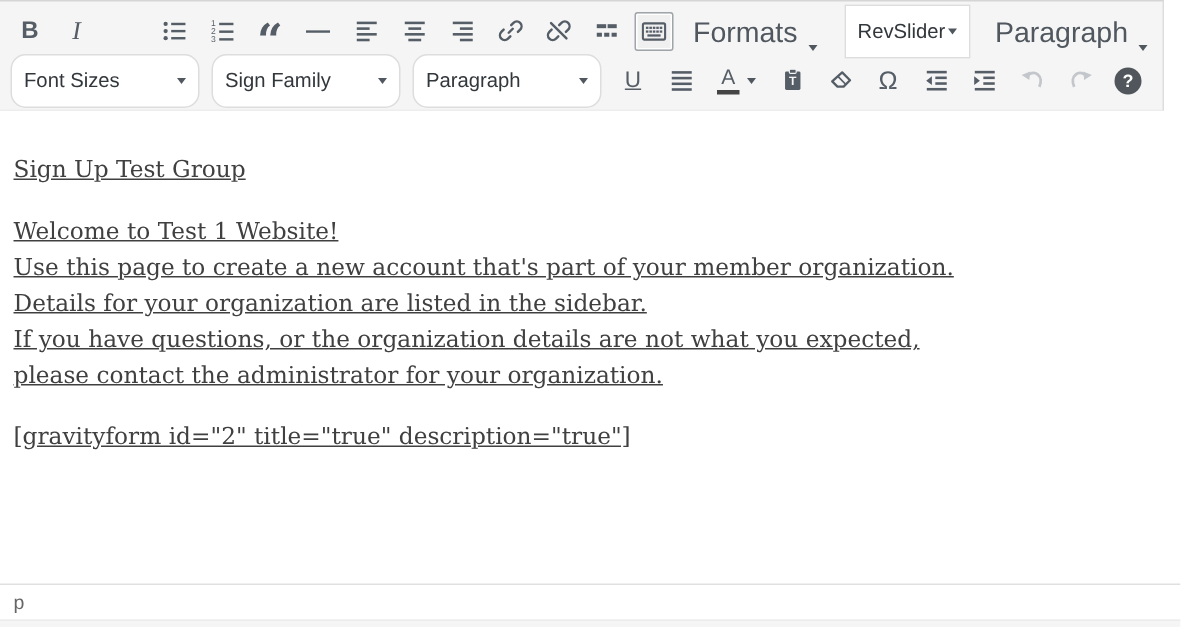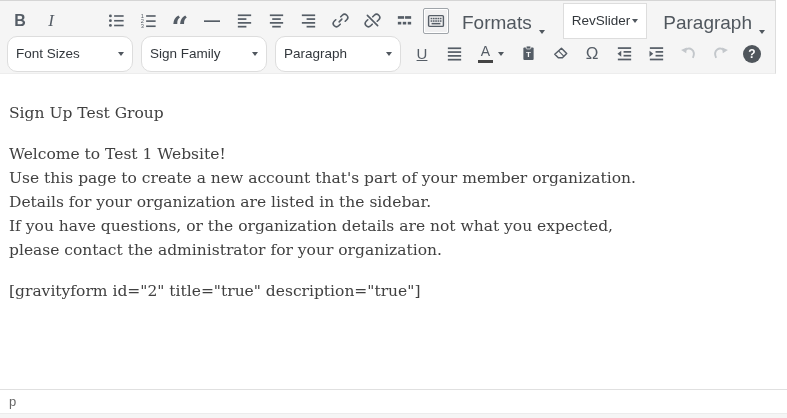--- a/index.html
+++ b/index.html
@@ -43,21 +43,21 @@
   .sel-revslider { width:113px; margin-left:8px; margin-right:6px; }
   .sel-row2 { width:126px; margin-right:5px;border-radius:10px; }
   .help-circle {
     width:18px; height:18px; border-radius:50%; background:#50565c; color:#fff;
     display:flex; align-items:center; justify-content:center; font-size:12px; font-weight:bold;
   }
 
   
   .content-area { flex:1 1 auto; background:#fff; overflow:hidden; cursor:text; }
   .content-inner { padding:10px 12px 0 9px; font-family:"DejaVu Serif","Liberation Serif",serif; font-size:15.5px; color:#404040; }
-  .content-inner p { margin:17px 0; line-height:24px; }
+  .content-inner p { margin:17px 0; line-height:24px;text-decoration:underline; }
 
   
   .statusbar { flex:0 0 24px; border-top:1px solid #e0e0e0; background:#fff; display:flex; align-items:center; padding-left:9px; }
   .statusbar .path { font-size:13px; color:#666; }
   .bottom-strip { flex:0 0 5px; background:#f5f5f5; border-top:1px solid #ececec; }
 </style>
 </head>
 <body>
 
 <div class="editor-wrap">

